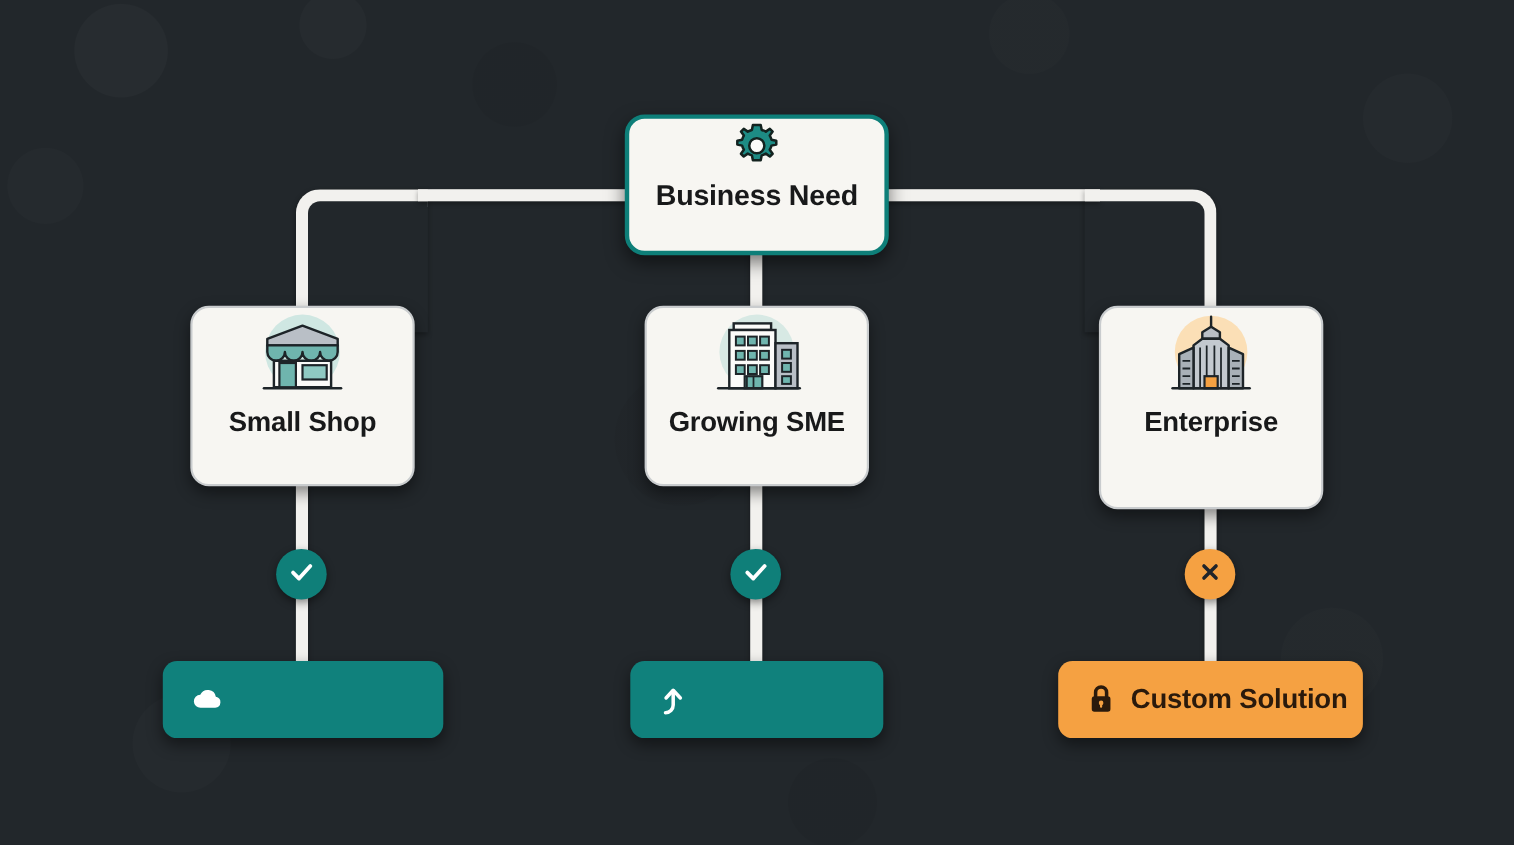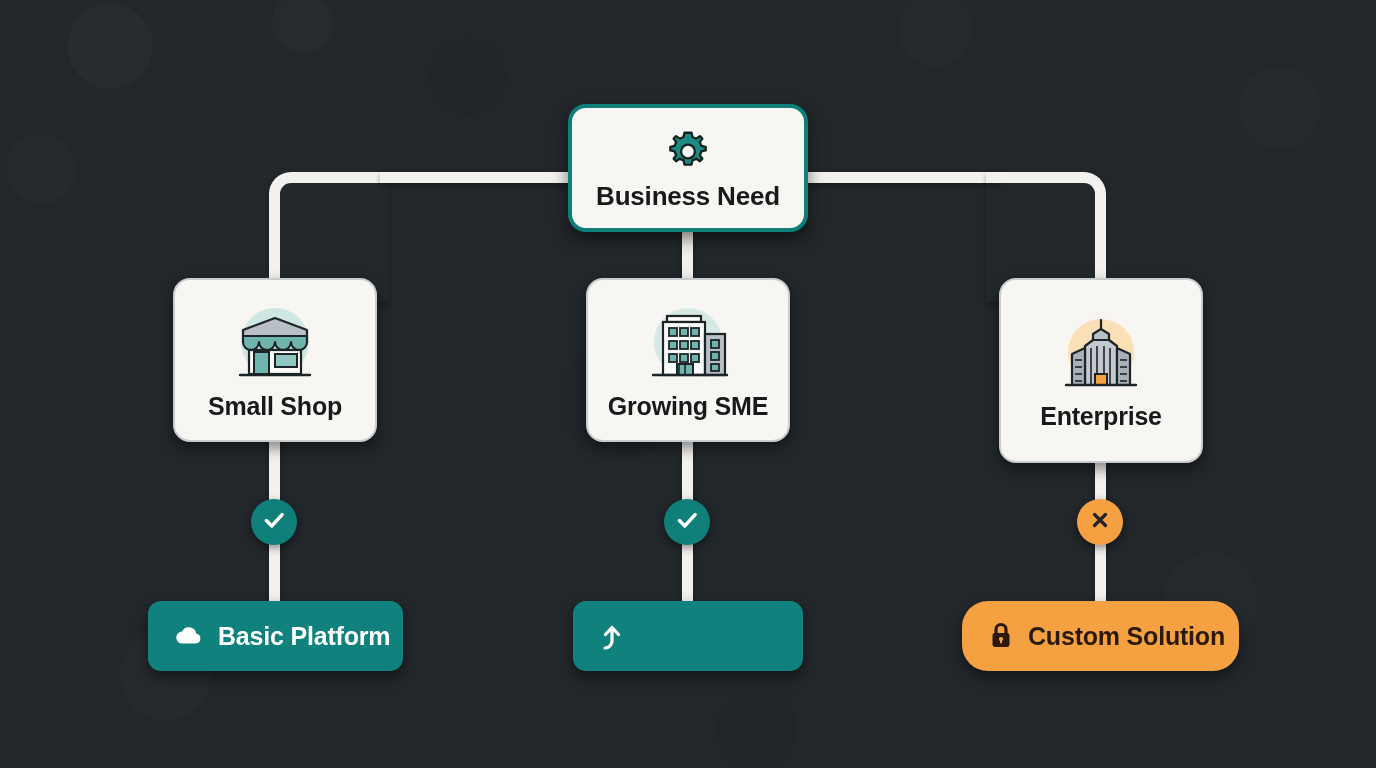--- a/index.html
+++ b/index.html
@@ -52,21 +52,20 @@
   
   .card {
     position: absolute;
     box-sizing: border-box;
     background: #f7f6f2;
     border: 2px solid #c9ccce;
     border-radius: 17px;
     display: flex;
     flex-direction: column;
     align-items: center;
-    justify-content: center;
     box-shadow: 0 6px 14px rgba(0,0,0,0.45);
   }
   .card.root {
     border: 4px solid #0e7f79;
     border-radius: 18px;
     box-shadow: 0 7px 16px rgba(0,0,0,0.5);
   }
   .card-label {
     font-size: 25px;
     font-weight: 700;
@@ -100,21 +99,21 @@
     position: absolute;
     box-sizing: border-box;
     border-radius: 13px;
     display: flex;
     align-items: center;
     gap: 14px;
     padding: 0 26px;
     box-shadow: 0 6px 14px rgba(0,0,0,0.45);
   }
   .pill.teal { background: #10817c; }
-  .pill.orange { background: #f5a142; border-radius: 26px; }
+  .pill.orange { background: #f5a142; }
   .pill-label {
     font-size: 25px;
     font-weight: 600;
     letter-spacing: -0.2px;
     white-space: nowrap;
   }
   .pill.teal .pill-label { color: #ffffff; }
   .pill.orange .pill-label { color: #2a1a0c; }
   .pill-icon { display: flex; align-items: center; justify-content: center; flex: 0 0 auto; }
 </style>
@@ -250,21 +249,20 @@
 </div>
 
 <div class="layer">
 
   <div class="pill teal" style="left:148px; top:601px; width:255px; height:70px;">
     <span class="pill-icon">
       <svg width="30" height="24" viewBox="0 0 32 24">
         <path d="M9 20 a6.4 6.4 0 0 1-0.4-12.8 a8 8 0 0 1 15.1 2.1 a5.4 5.4 0 0 1-0.6 10.7 z" fill="#ffffff"></path>
       </svg>
     </span>
-    <span class="pill-label">Basic Platform</span>
   </div>
 
   <div class="pill teal" style="left:573px; top:601px; width:230px; height:70px;">
     <span class="pill-icon">
       <svg width="26" height="30" viewBox="0 0 26 30">
         <path d="M6 27 a7 7 0 0 0 7-7 L13 8" fill="none" stroke="#ffffff" stroke-width="3.2" stroke-linecap="round"></path>
         <path d="M6.5 13.5 L13 6.5 L19.5 13.5" fill="none" stroke="#ffffff" stroke-width="3.2" stroke-linecap="round" stroke-linejoin="round"></path>
       </svg>
     </span>
   </div>

